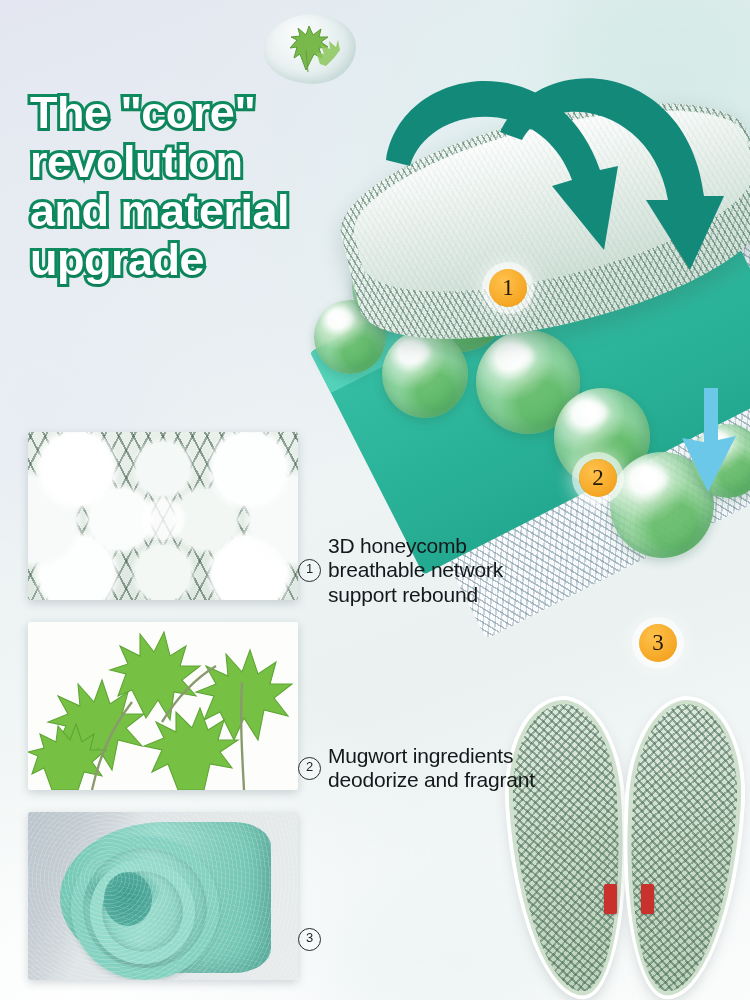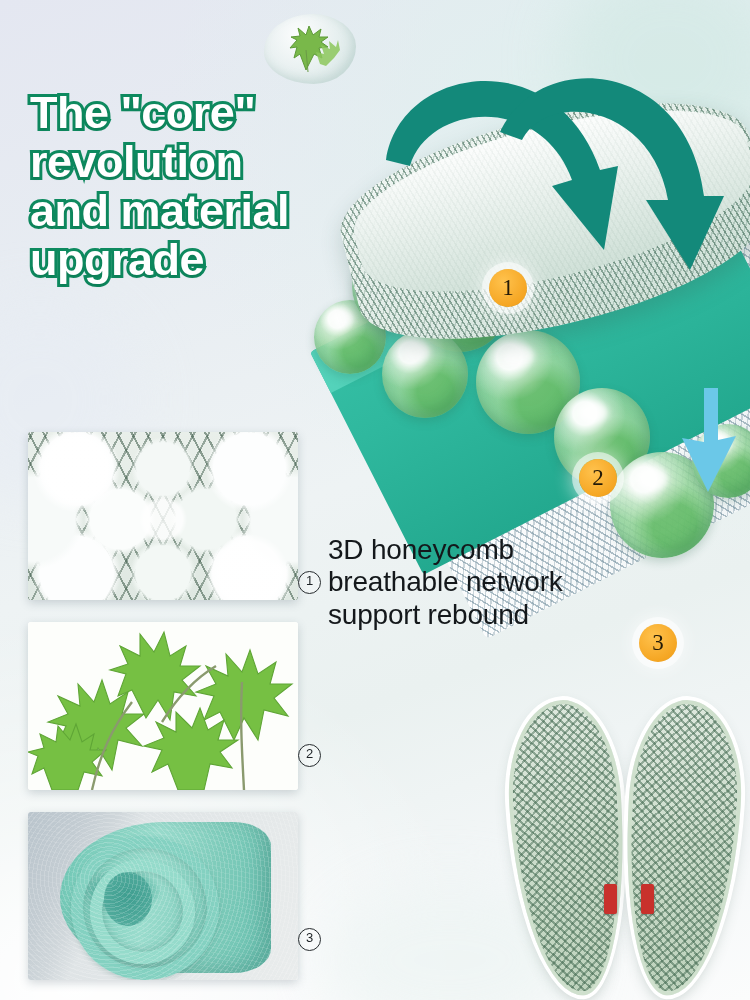--- a/index.html
+++ b/index.html
@@ -98,21 +98,21 @@
 
   
   .caption{position:absolute;display:flex;align-items:center;gap:7px;}
   .cap-marker{
     flex:none;width:21px;height:21px;border-radius:50%;
     border:1.6px solid #262b2e;color:#1d2225;
     font-size:13px;line-height:18px;text-align:center;font-weight:400;
     background:rgba(255,255,255,.25);
   }
   .cap-text{
-    font-size:28px;line-height:1.16;color:#14181b;
+    font-size:21px;line-height:1.16;color:#14181b;
     white-space:pre-line;letter-spacing:-.2px;
   }
   #caption1{left:298px;top:534px;}
   #caption2{left:298px;top:744px;}
   #caption3{left:298px;top:928px;}
 
   
   #stack{position:absolute;left:300px;top:0;width:450px;height:720px;}
 
   
@@ -310,19 +310,21 @@
 
   <div class="caption" id="caption1">
     <div class="cap-marker">1</div>
     <div class="cap-text">3D honeycomb
 breathable network
 support rebound</div>
   </div>
 
   <div class="caption" id="caption2">
     <div class="cap-marker">2</div>
+    <div class="cap-text">Mugwort ingredients
+deodorize and fragrant</div>
   </div>
 
   <div class="caption" id="caption3">
     <div class="cap-marker">3</div>
   </div>
 
 </div>
 
 </body></html>

